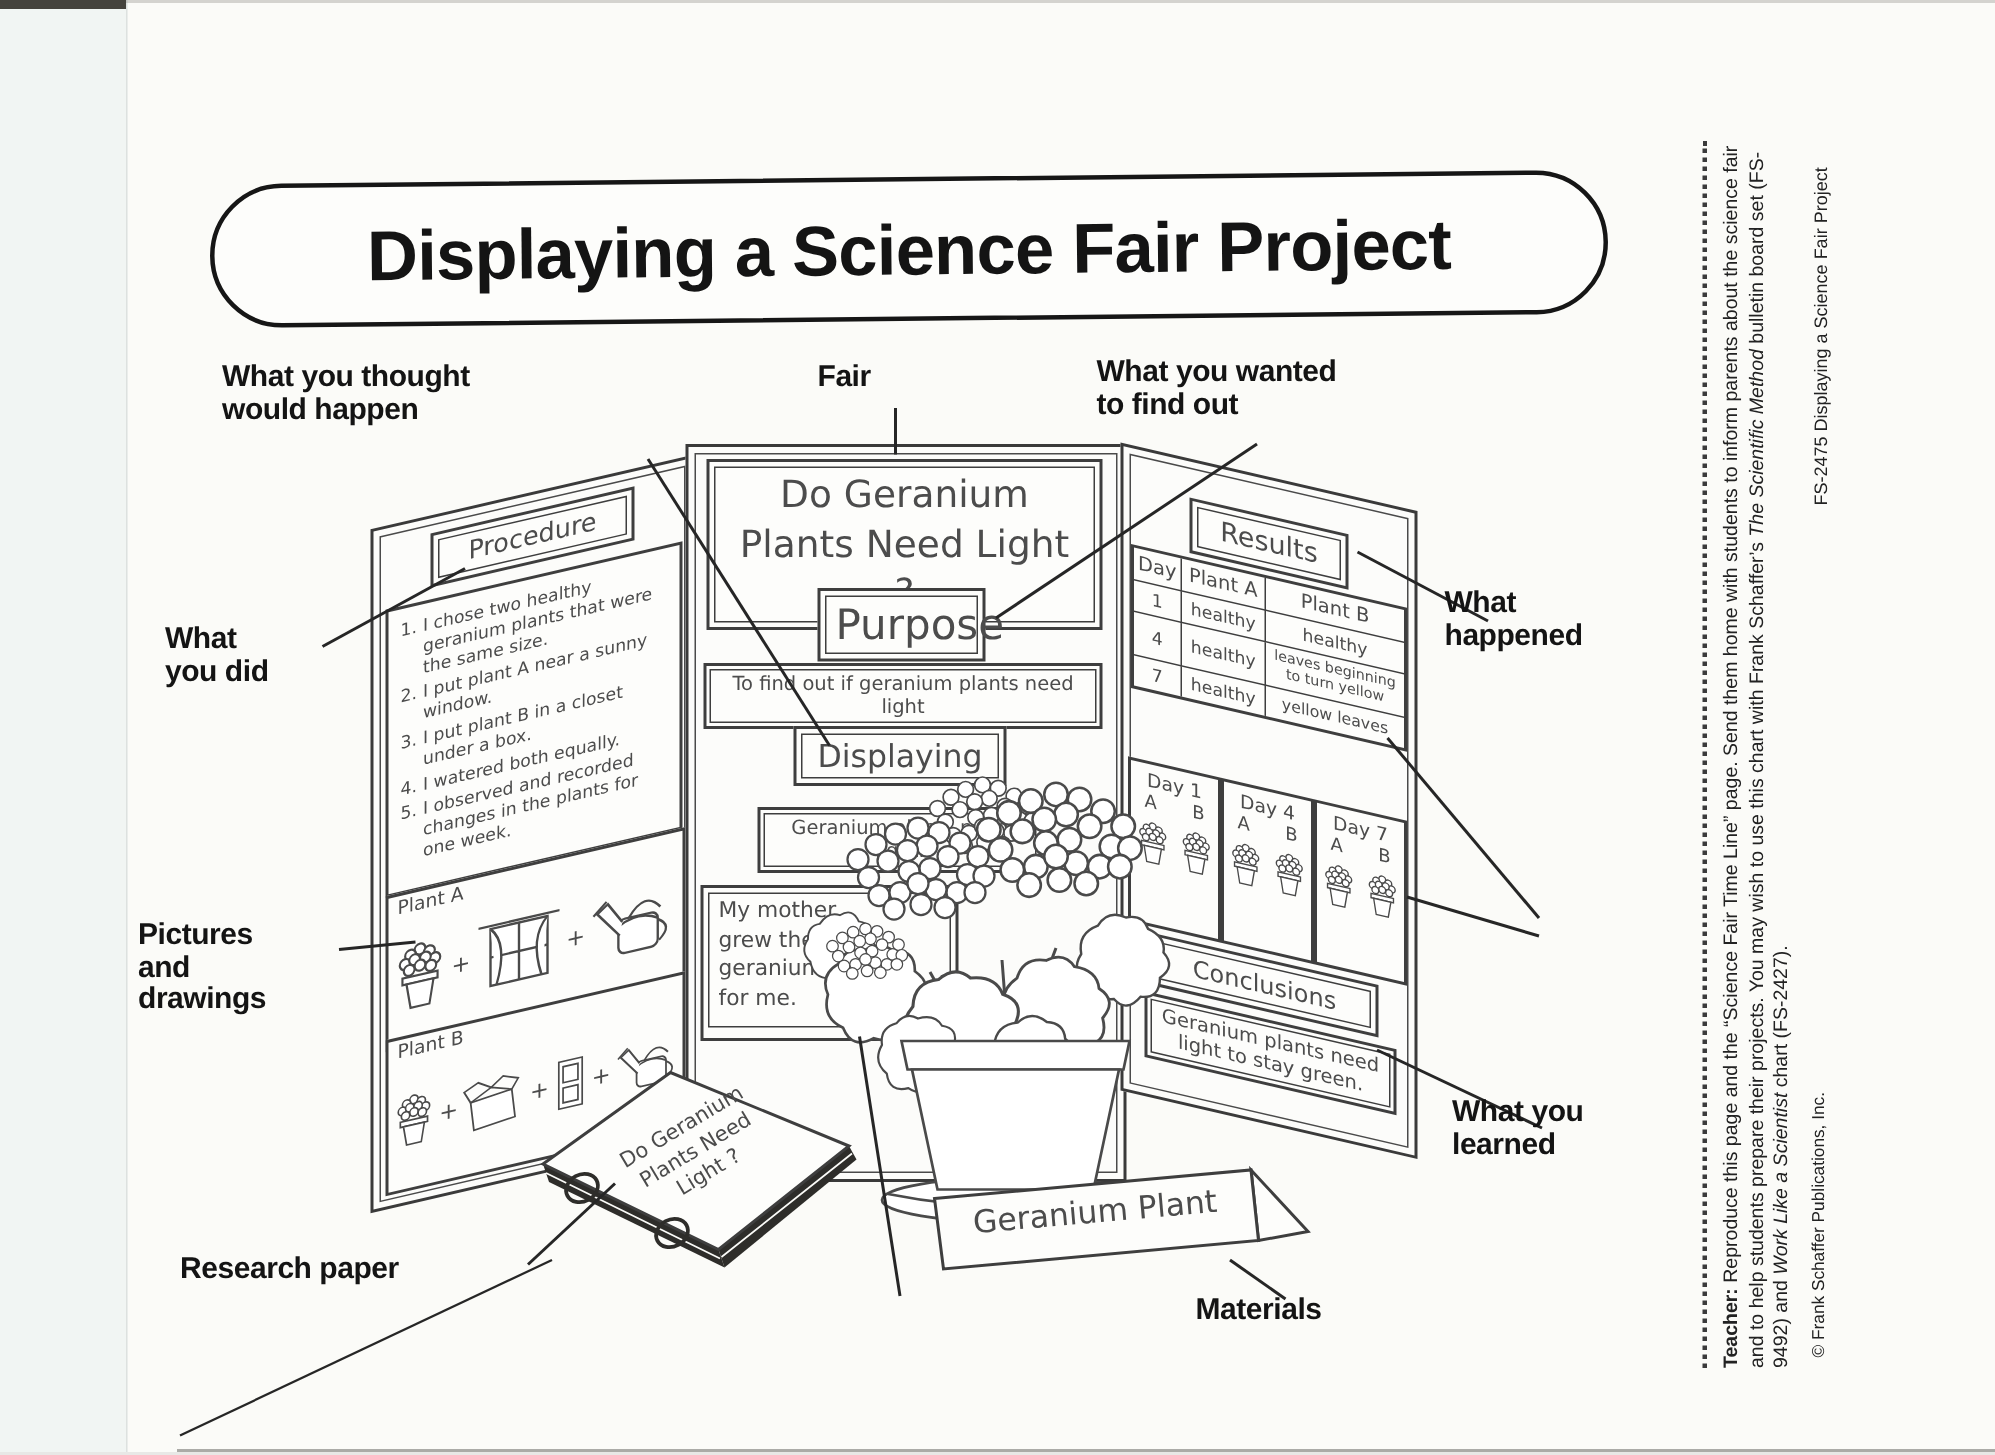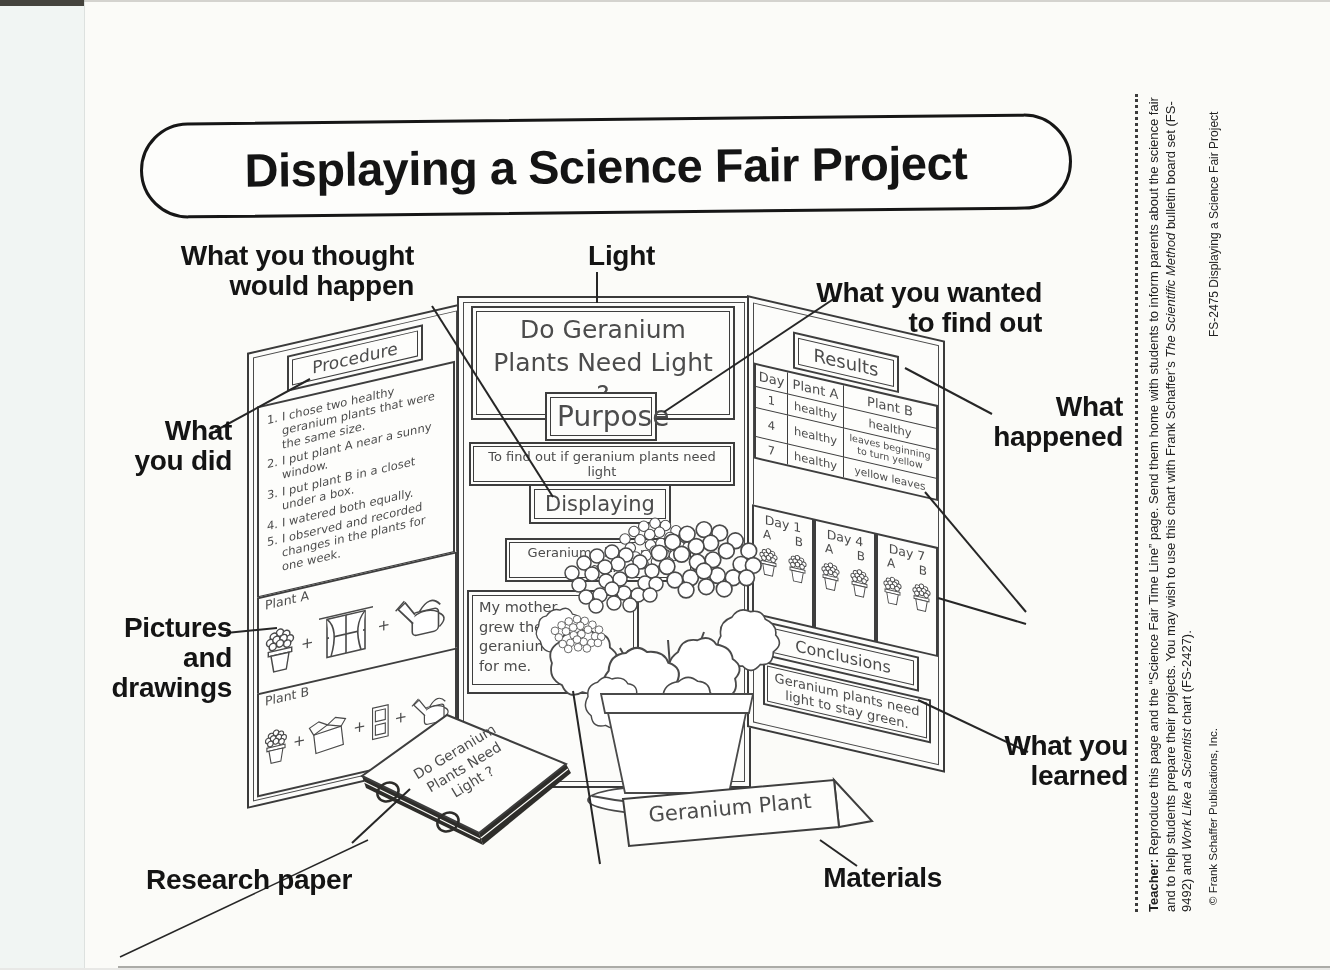--- a/index.html
+++ b/index.html
@@ -9,22 +9,22 @@
   .left-margin{position:absolute;left:0;top:0;width:84px;height:970px;background:#f1f5f3;border-right:1px solid #dde1df;z-index:1;}
   .scan-top-dark{position:absolute;left:0;top:0;width:84px;height:6px;background:#45433d;z-index:2;}
   .scan-top-line{position:absolute;left:84px;top:0;width:1246px;height:2px;background:#9a9890;opacity:.4;z-index:2;}
   .scan-bottom-line{position:absolute;left:118px;top:966px;width:1212px;height:2px;background:#6a6a64;opacity:.55;z-index:2;}
   
   .banner{position:absolute;left:140px;top:118px;width:926px;height:90px;border:3px solid #161616;
           border-radius:48px;display:flex;align-items:center;justify-content:center;background:#fdfdfb;
           transform:rotate(-0.6deg);z-index:6;}
   .banner span{font-size:47px;font-weight:bold;letter-spacing:-0.5px;color:#141414;}
   
-  .callout{position:absolute;font-weight:bold;font-size:28px;line-height:1.08;color:#141414;
-           text-align:right;white-space:pre-line;letter-spacing:-0.3px;z-index:7;}
+  .callout{position:absolute;font-weight:bold;font-size:20px;line-height:1.08;color:#141414;
+           text-align:left;white-space:pre-line;letter-spacing:-0.3px;z-index:7;}
   
   .panel{position:absolute;background:#fcfcfa;border:2.5px solid #3a3a3a;z-index:3;}
   .panel::after{content:"";position:absolute;inset:4px;border:1.5px solid #4a4a4a;pointer-events:none;}
   .hand{font-family:"DejaVu Sans",sans-serif;color:#4c4c4c;}
   .dbox{position:absolute;border:2px solid #3e3e3e;background:#fdfdfb;padding:3px;z-index:2;}
   .dbox-in{display:block;border:1.5px solid #3e3e3e;text-align:center;padding:2px 6px;white-space:pre-line;}
   .steps{position:absolute;border:2px solid #3e3e3e;background:#fdfdfb;font-size:11.5px;line-height:1.2;
          padding:8px 4px 4px 8px;z-index:2;}
   .step{display:flex;margin-bottom:3px;}
   .step .n{flex:0 0 15px;}
@@ -147,33 +147,33 @@
   <div class="scan-top-dark"></div>
   <div class="scan-top-line"></div>
   <div class="scan-bottom-line"></div>
 
   <div class="banner">
     <span>Displaying a Science Fair Project</span>
   </div>
 
   <div class="callout" style="left:148px;top:241px;width:266px;">What you thought
 would happen</div>
-  <div class="callout" style="left:545px;top:241px;width:110px;">Light</div>
-  <div class="callout" style="left:772px;top:238px;width:270px;margin-top:40px;">What you wanted
+  <div class="callout" style="left:545px;top:241px;width:110px;">Fair</div>
+  <div class="callout" style="left:731px;top:238px;width:270px;">What you wanted
 to find out</div>
   <div class="callout" style="left:110px;top:416px;width:122px;">What
 you did</div>
   <div class="callout" style="left:92px;top:613px;width:140px;">Pictures
 and
 drawings</div>
   <div class="callout" style="left:963px;top:392px;width:160px;">What
 happened</div>
   <div class="callout" style="left:968px;top:731px;width:160px;">What you
 learned</div>
-  <div class="callout" style="left:120px;top:836px;width:232px;margin-top:29px;">Research paper</div>
+  <div class="callout" style="left:120px;top:836px;width:232px;">Research paper</div>
   <div class="callout" style="left:797px;top:863px;width:145px;">Materials</div>
 
   <div class="panel hand" style="left:247px;top:303px;width:212px;height:452px;transform:skewY(-13deg);transform-origin:right top;">
     <div class="dbox" style="left:38px;top:10px;width:126px;">
       <span class="dbox-in hand" style="font-size:17px;">Procedure</span>
     </div>
     <div class="steps hand" style="left:8px;top:54px;width:182px;height:176px;">
       <div class="step">
           <span class="n">1.</span>
           <span>I chose two healthy geranium plants that were the same size.</span>

